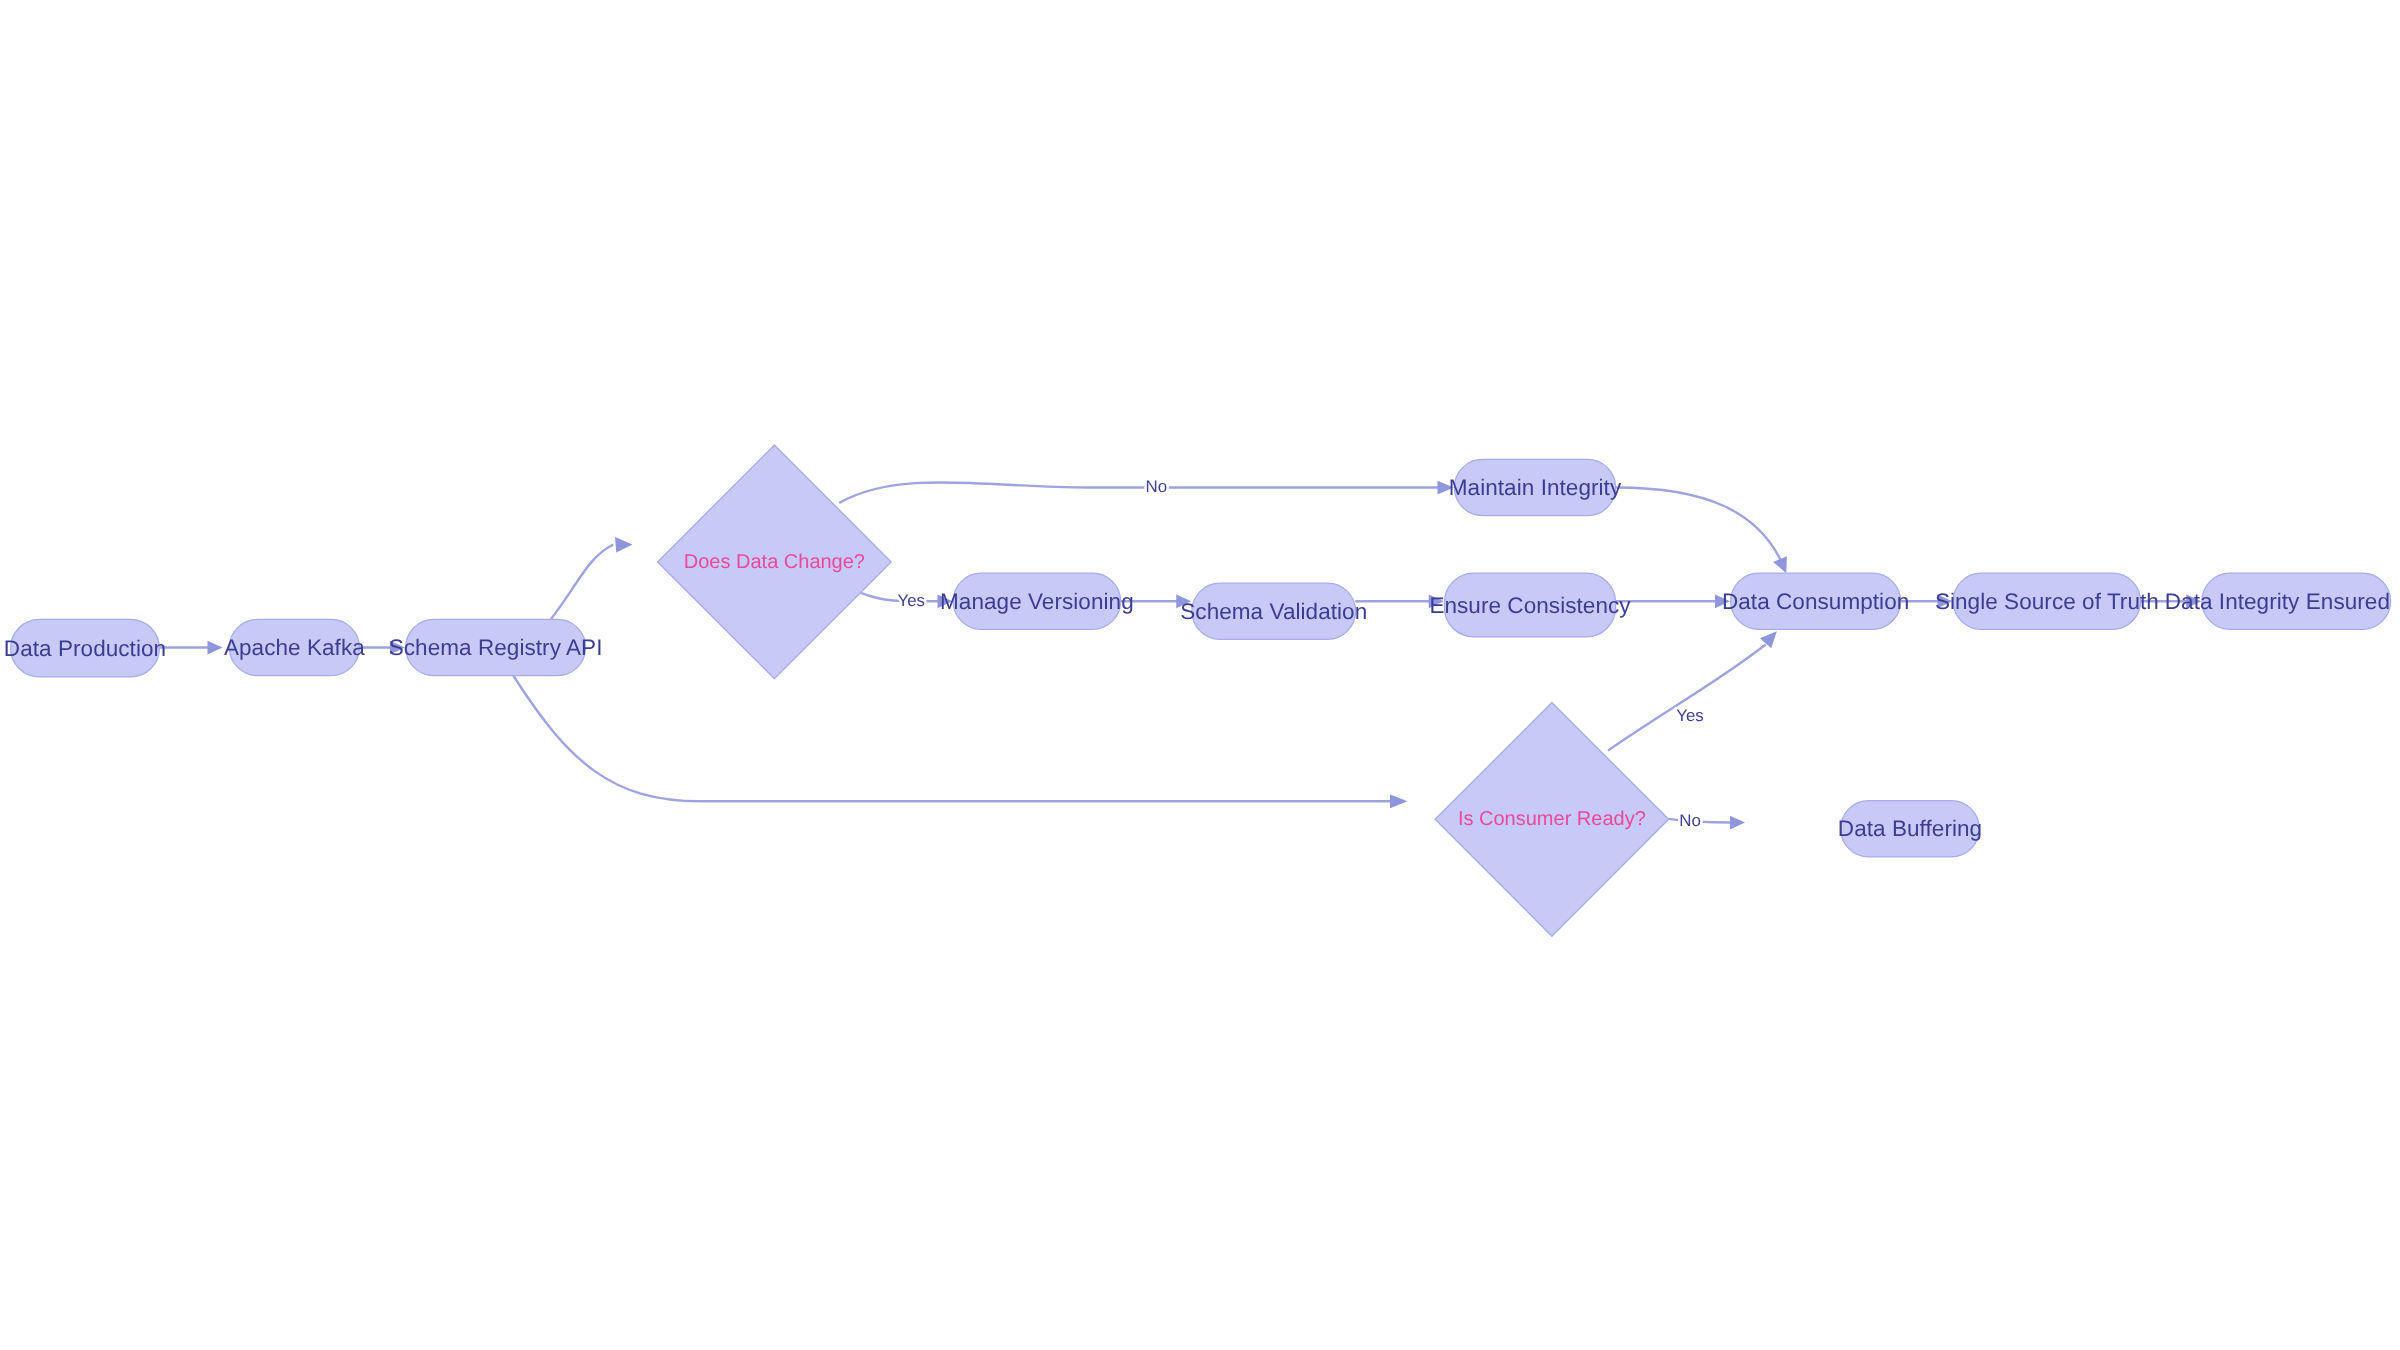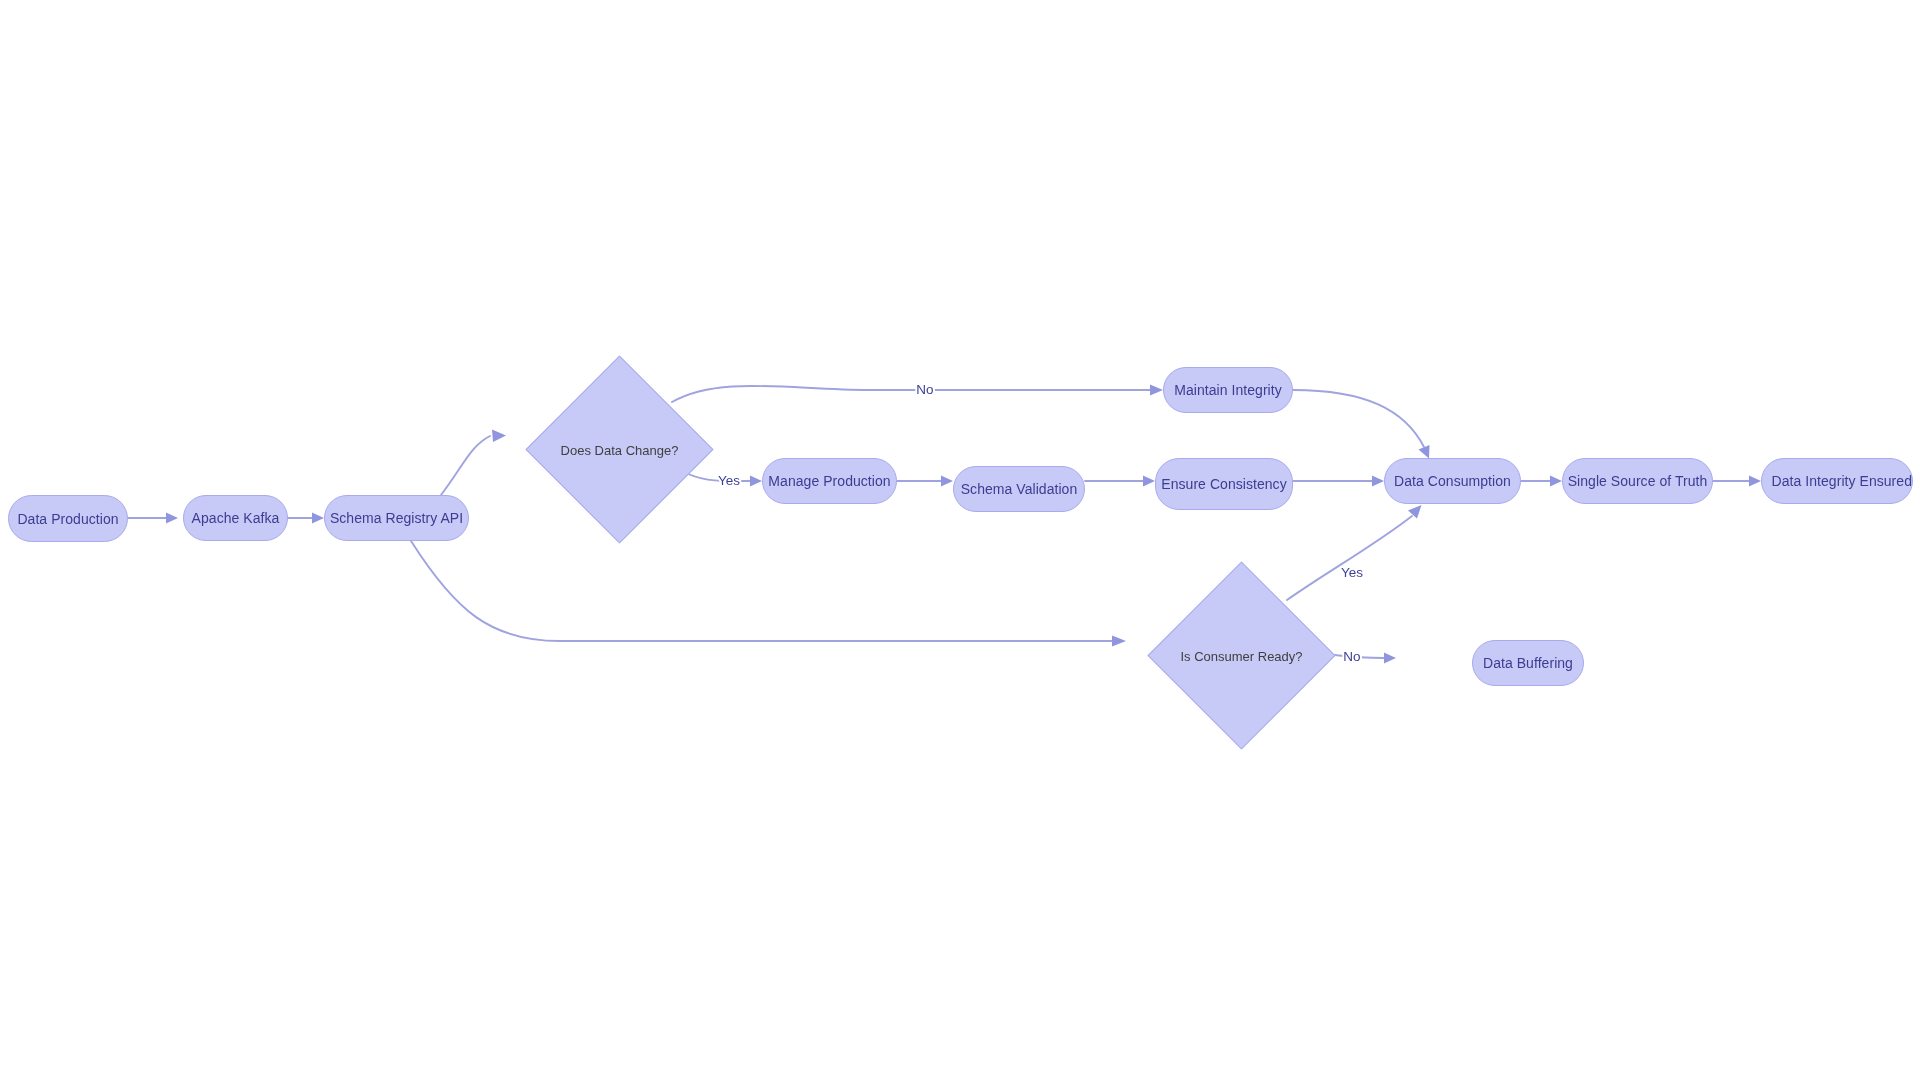--- a/index.html
+++ b/index.html
@@ -52,21 +52,21 @@
   }
   .node {
     position: absolute;
     box-sizing: border-box;
     display: flex;
     align-items: center;
     justify-content: center;
     background: #c7c9f7;
     border: 1.3px solid #a7abec;
     color: #3b3d92;
-    font-size: 14px;
+    font-size: 18px;
     letter-spacing: 0.05px;
     white-space: nowrap;
     z-index: 3;
   }
   .node.round {
     border-radius: 24px;
   }
   .node-label {
     display: block;
     line-height: 1;
@@ -84,22 +84,22 @@
     background: #c7c9f7;
     border: 1.3px solid #a7abec;
     box-sizing: border-box;
     transform: rotate(45deg);
   }
   .diamond-text {
     position: absolute;
     left: 50%;
     top: 50%;
     transform: translate(-50%, -50%);
-    color: #404040;
-    font-size: 13px;
+    color: #ec4899;
+    font-size: 16px;
     white-space: nowrap;
     z-index: 1;
     line-height: 1;
   }
 </style>
 </head>
 <body>
 
 <div id="flow-canvas">
 
@@ -210,21 +210,21 @@
   <div class="diamond-wrap" style="left:553px; top:383px; width:133px; height:133px;">
     <div class="diamond-shape"></div>
     <span class="diamond-text">Does Data Change?</span>
   </div>
 
   <div class="node round" style="left:1163px; top:367px; width:130px; height:46px;">
     <span class="node-label">Maintain Integrity</span>
   </div>
 
   <div class="node round" style="left:762px; top:458px; width:135px; height:46px;">
-    <span class="node-label">Manage Production</span>
+    <span class="node-label">Manage Versioning</span>
   </div>
 
   <div class="node round" style="left:953px; top:466px; width:132px; height:46px;">
     <span class="node-label">Schema Validation</span>
   </div>
 
   <div class="node round" style="left:1155px; top:458px; width:138px; height:52px;">
     <span class="node-label">Ensure Consistency</span>
   </div>
 

